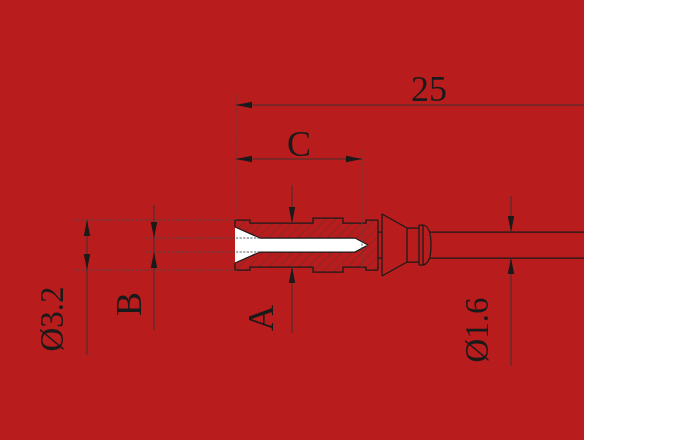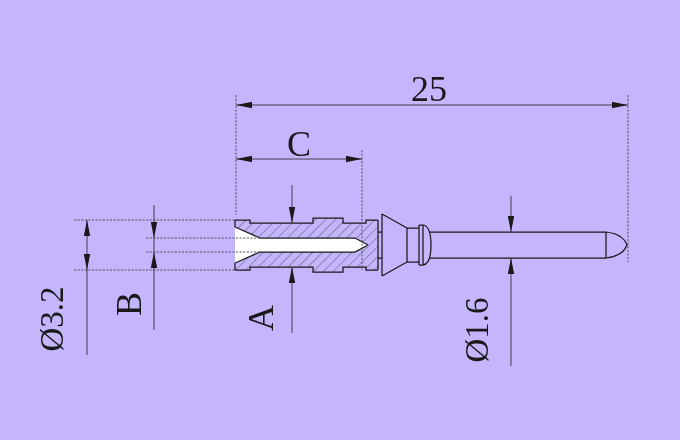--- a/index.html
+++ b/index.html
@@ -2,23 +2,23 @@
 <html><head>
 <meta charset="utf-8">
 <style>
   html, body {
     margin: 0;
     padding: 0;
     background: #ffffff;
   }
   .stage {
     position: relative;
-    width: 680px;
+    width: 584px;
     height: 440px;
-    background: #c4b5fd;
+    background: #b91c1c;
     overflow: hidden;
     font-family: "Liberation Serif", serif;
   }
   svg text {
     font-family: "Liberation Serif", "DejaVu Serif", serif;
     fill: #1a1a1a;
   }
   .outline {
     fill: none;
     stroke: #1a1a1a;

